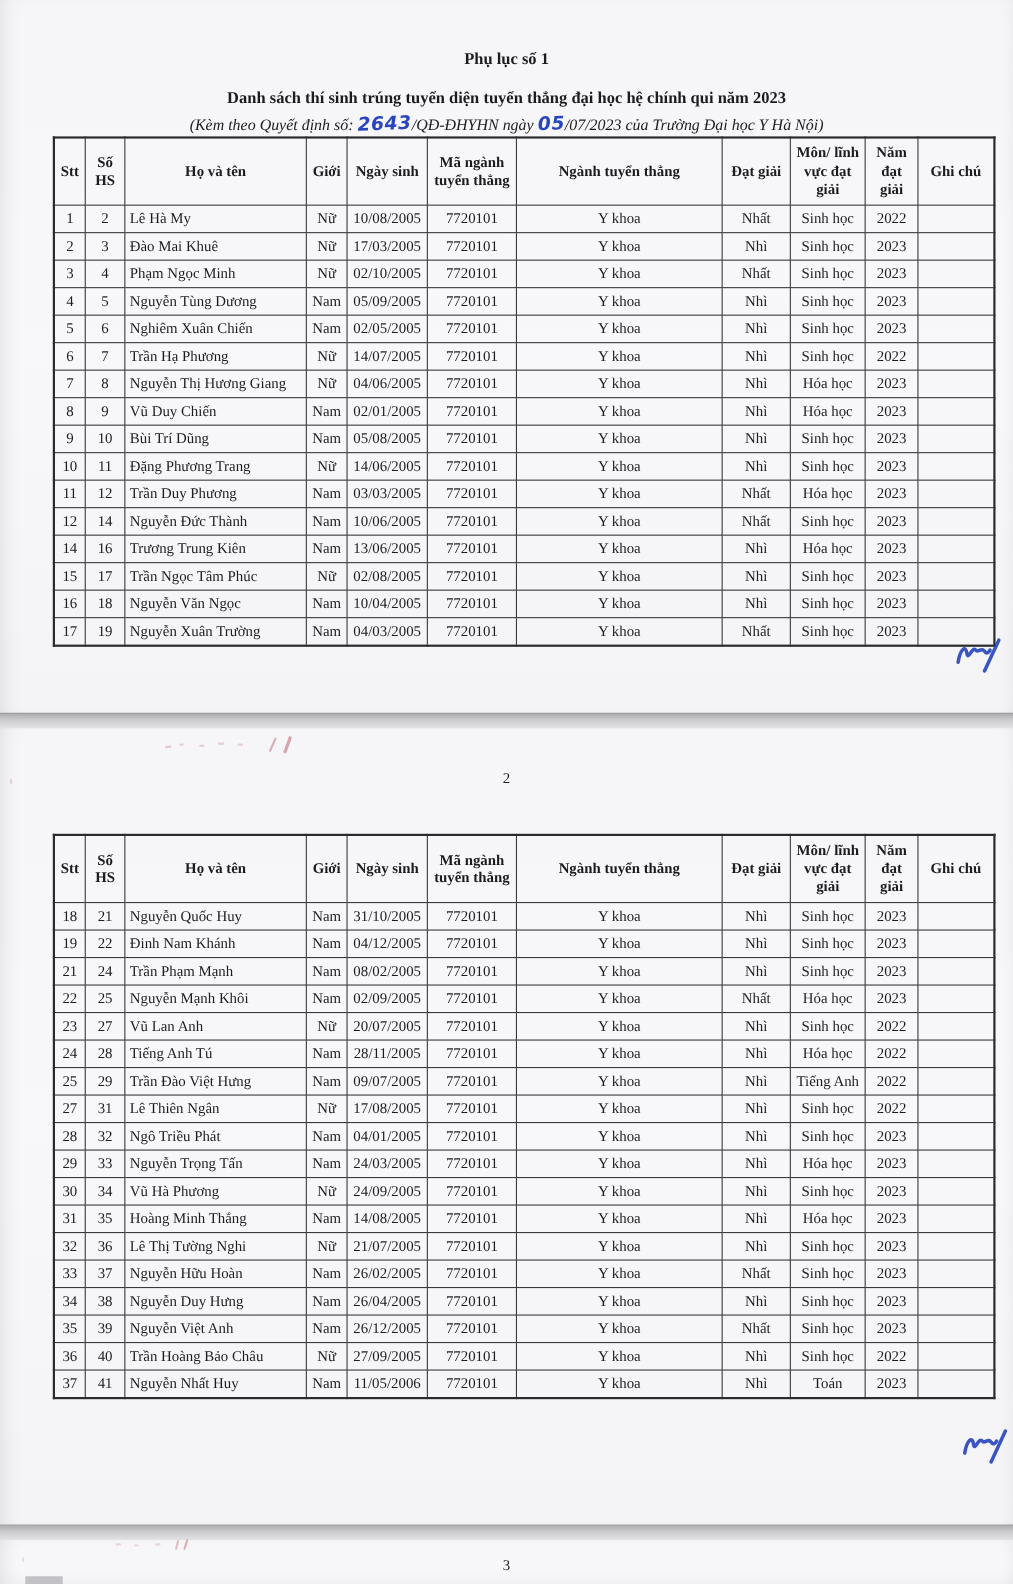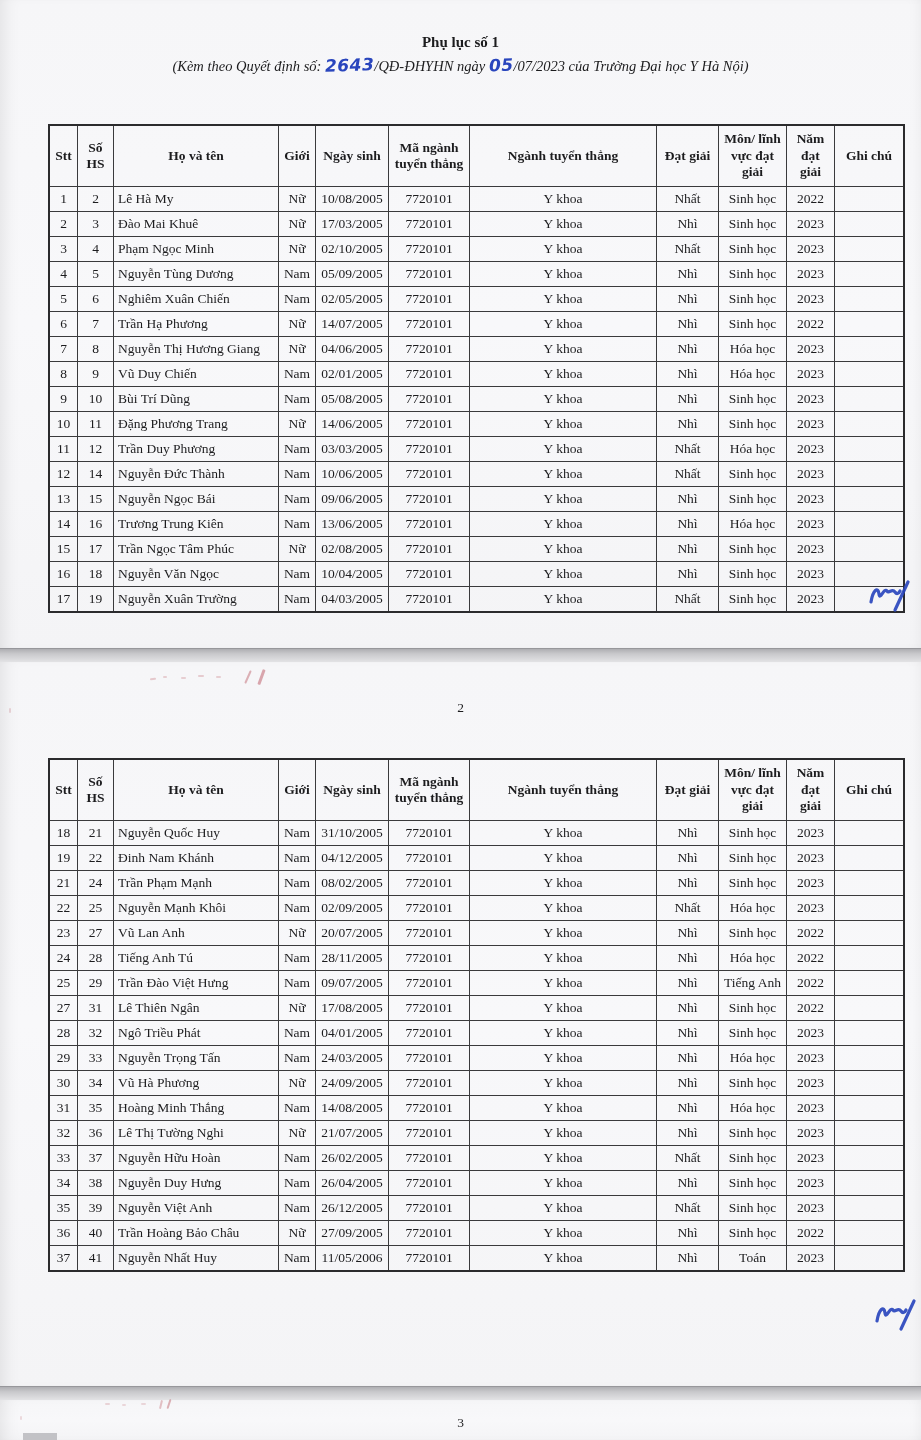--- a/index.html
+++ b/index.html
@@ -18,21 +18,21 @@
   .page-b{top:662px;height:724px;}
   .page-c{top:1400px;height:40px;}
   .gap{
     position:absolute;left:0;width:921px;height:14px;
     background:linear-gradient(180deg,#aeaeb2 0%,#c9c9cc 35%,#e6e6e8 100%);
     border-top:1px solid #97979b;
   }
   .gap-1{top:648px;}
   .gap-2{top:1386px;}
 
-  .title-1{margin:0;padding-top:34px;text-align:center;font-size:15px;font-weight:bold;}
+  .title-1{margin:12px;padding-top:34px;text-align:center;font-size:15px;font-weight:bold;}
   .title-2{margin:0;padding-top:7px;text-align:center;font-size:15px;font-weight:bold;}
   .subtitle{margin:0;padding-top:6px;text-align:center;font-size:14.5px;font-style:italic;}
   .hand{
     color:#2945bd;font-style:italic;font-weight:bold;font-size:17px;
     font-family:"DejaVu Sans",sans-serif;display:inline-block;transform:rotate(-2deg);
     letter-spacing:.5px;line-height:1;
   }
 
   .doc-table{
     position:absolute;left:48px;width:847px;
@@ -75,20 +75,21 @@
   .rmark{position:absolute;background:rgba(178,62,74,.55);border-radius:1px;}
   .artifact{position:absolute;background:#c2c2c6;}
 </style>
 </head>
 <body>
 
 <div class="canvas">
 
   <section class="page page-a">
     <p class="title-1">Phụ lục số 1</p>
+    <p class="title-2">Danh sách thí sinh trúng tuyển diện tuyển thẳng đại học hệ chính qui năm 2023</p>
     <p class="subtitle"><span>(Kèm theo Quyết định số: </span><span class="hand">2643</span><span>/QĐ-ĐHYHN ngày </span><span class="hand">05</span><span>/07/2023 của Trường Đại học Y Hà Nội)</span></p>
 
     <table class="doc-table table-1">
         <thead>
           <tr>
             <th>Stt</th>
             <th>Số HS</th>
             <th>Họ và tên</th>
             <th>Giới</th>
             <th>Ngày sinh</th>
@@ -251,33 +252,20 @@
             <td>Nam</td>
             <td>10/06/2005</td>
             <td>7720101</td>
             <td>Y khoa</td>
             <td>Nhất</td>
             <td>Sinh học</td>
             <td>2023</td>
             <td></td>
           </tr>
           <tr>
-            <td>13</td>
-            <td>15</td>
-            <td>Nguyễn Ngọc Bái</td>
-            <td>Nam</td>
-            <td>09/06/2005</td>
-            <td>7720101</td>
-            <td>Y khoa</td>
-            <td>Nhì</td>
-            <td>Sinh học</td>
-            <td>2023</td>
-            <td></td>
-          </tr>
-          <tr>
             <td>14</td>
             <td>16</td>
             <td>Trương Trung Kiên</td>
             <td>Nam</td>
             <td>13/06/2005</td>
             <td>7720101</td>
             <td>Y khoa</td>
             <td>Nhì</td>
             <td>Hóa học</td>
             <td>2023</td>

